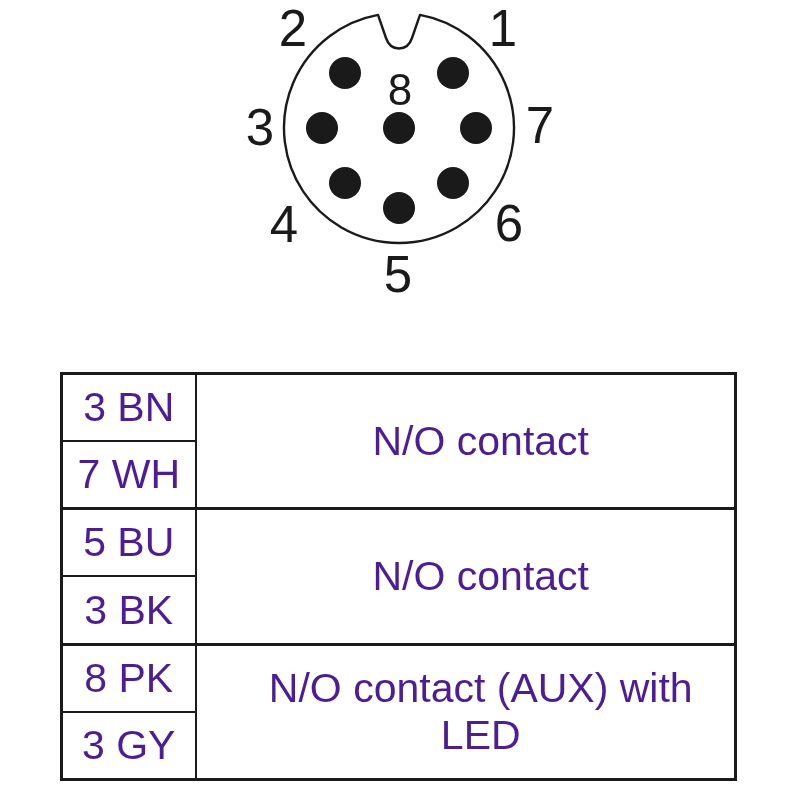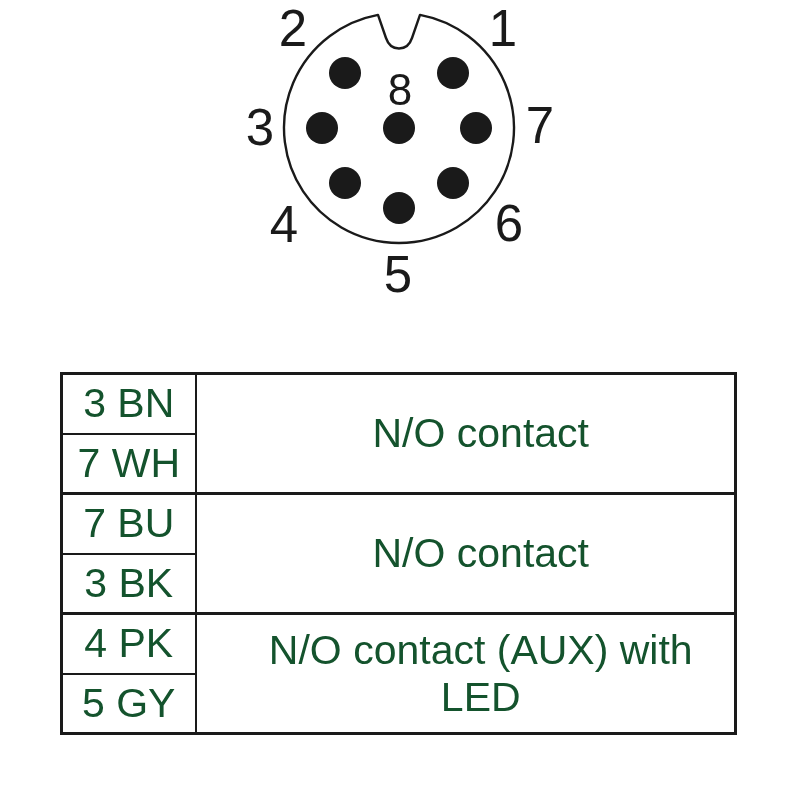--- a/index.html
+++ b/index.html
@@ -29,25 +29,25 @@
     text-anchor: middle;
   }
   .pin-label-center {
     font-size: 44px;
   }
   table.pin-table {
     position: absolute;
     left: 60px;
     top: 372px;
     width: 677px;
-    height: 363px;
+    height: 409px;
     border-collapse: collapse;
     table-layout: fixed;
     border: 3px solid #1a1a1a;
-    color: #14532d;
+    color: #4c1d95;
   }
   table.pin-table td {
     border: 2px solid #1a1a1a;
     font-size: 41px;
     vertical-align: middle;
     padding: 0;
     background: #ffffff;
   }
   table.pin-table td.pin-cell {
     text-align: center;
@@ -95,29 +95,29 @@
     </colgroup>
     <tbody>
       <tr>
         <td class="pin-cell">3 BN</td>
         <td class="function-cell" rowspan="2">N/O contact</td>
       </tr>
       <tr>
         <td class="pin-cell">7 WH</td>
       </tr>
       <tr class="group-start">
-        <td class="pin-cell">7 BU</td>
+        <td class="pin-cell">5 BU</td>
         <td class="function-cell" rowspan="2">N/O contact</td>
       </tr>
       <tr>
         <td class="pin-cell">3 BK</td>
       </tr>
       <tr class="group-start">
-        <td class="pin-cell">4 PK</td>
+        <td class="pin-cell">8 PK</td>
         <td class="function-cell" rowspan="2">N/O contact (AUX) with LED</td>
       </tr>
       <tr>
-        <td class="pin-cell">5 GY</td>
+        <td class="pin-cell">3 GY</td>
       </tr>
     </tbody>
   </table>
 
 </div>
 
 </body></html>

